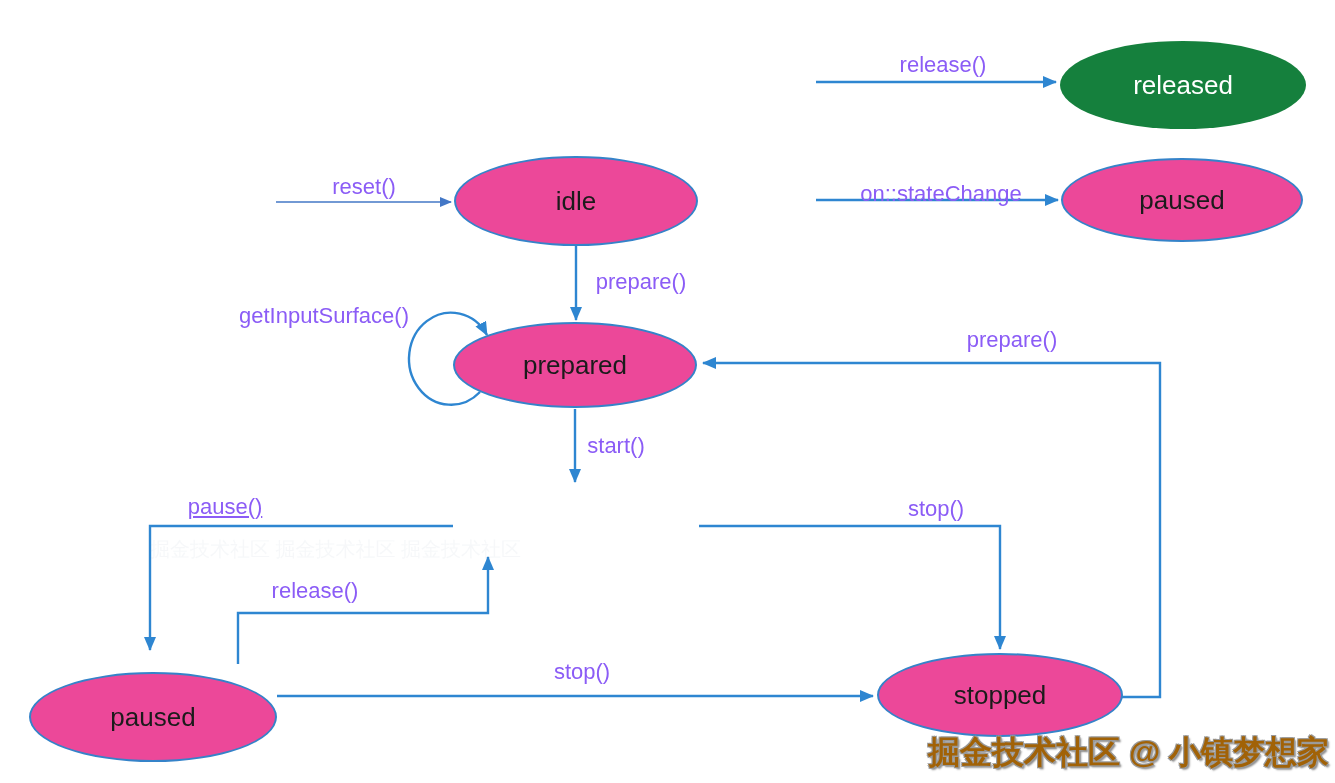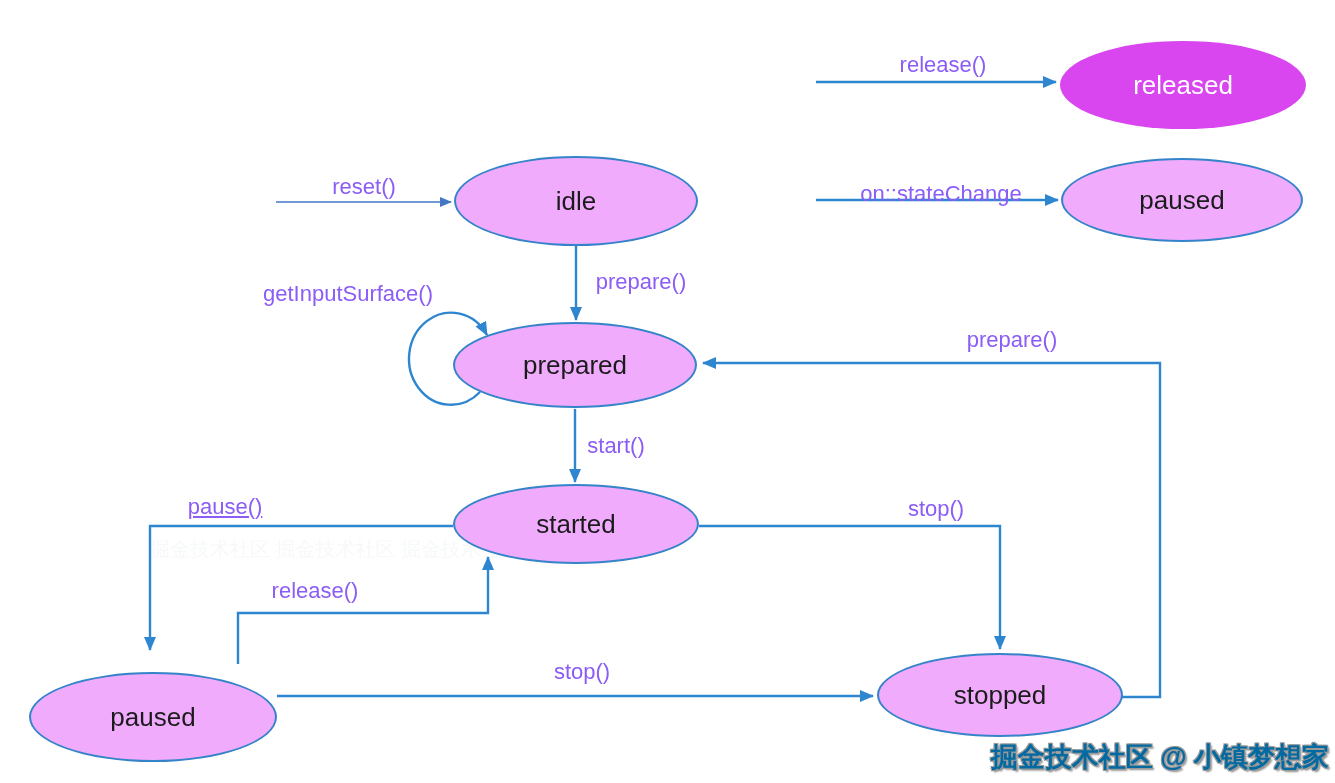--- a/index.html
+++ b/index.html
@@ -20,25 +20,25 @@
     position: absolute;
     border-radius: 50%;
     display: flex;
     align-items: center;
     justify-content: center;
     box-sizing: border-box;
     font-size: 26px;
     color: #1b1b1b;
   }
   .state.normal {
-    background: #f0abfc;
+    background: #ec4899;
     border: 2px solid #3583c9;
   }
   .state.final {
-    background: #d946ef;
+    background: #15803d;
     color: #ffffff;
     border: none;
   }
   .edge-label {
     position: absolute;
     transform: translate(-50%, -50%);
     font-size: 22px;
     color: #8b5cf6;
     white-space: nowrap;
   }
@@ -49,23 +49,23 @@
     font-size: 20px;
     color: #8aa0b4;
     opacity: 0.07;
     overflow: hidden;
     white-space: nowrap;
     filter: blur(0.5px);
   }
   .watermark {
     position: absolute;
     right: 6px; bottom: 8px;
-    font-size: 27px;
+    font-size: 32px;
     font-weight: bold;
-    color: #0369a1;
+    color: #a16207;
     white-space: nowrap;
     text-shadow:
       -1px -1px 0 #9a9a9a,
        1px -1px 0 #9a9a9a,
       -1px  1px 0 #9a9a9a,
        1px  1px 0 #9a9a9a,
        2px  2px 2px #8a8a8a;
   }
 </style>
 </head>
@@ -117,41 +117,38 @@
   </div>
 
   <div class="state normal" style="left:454px; top:156px; width:244px; height:90px;">
     <span>idle</span>
   </div>
 
   <div class="state normal" style="left:453px; top:322px; width:244px; height:86px;align-items:center;">
     <span>prepared</span>
   </div>
 
-  <div class="state normal" style="left:453px; top:484px; width:246px; height:80px;">
-    <span>started</span>
-  </div>
 
   <div class="state normal" style="left:29px; top:672px; width:248px; height:90px;">
     <span>paused</span>
   </div>
 
   <div class="state normal" style="left:877px; top:653px; width:246px; height:84px;">
     <span>stopped</span>
   </div>
 
   <div class="edge-label" style="left:943px; top:65px;">release()</div>
 
   <div class="edge-label" style="left:941px; top:194px;">on::stateChange</div>
 
   <div class="edge-label" style="left:364px; top:187px;">reset()</div>
 
   <div class="edge-label" style="left:641px; top:282px;">prepare()</div>
 
-  <div class="edge-label" style="left:324px; top:294px;margin-left:24px;">getInputSurface()</div>
+  <div class="edge-label" style="left:324px; top:316px;">getInputSurface()</div>
 
   <div class="edge-label" style="left:616px; top:446px;">start()</div>
 
   <div class="edge-label" style="left:225px; top:507px;text-decoration:underline;">pause()</div>
 
   <div class="edge-label" style="left:936px; top:509px;">stop()</div>
 
   <div class="edge-label" style="left:315px; top:591px;">release()</div>
 
   <div class="edge-label" style="left:582px; top:672px;">stop()</div>

